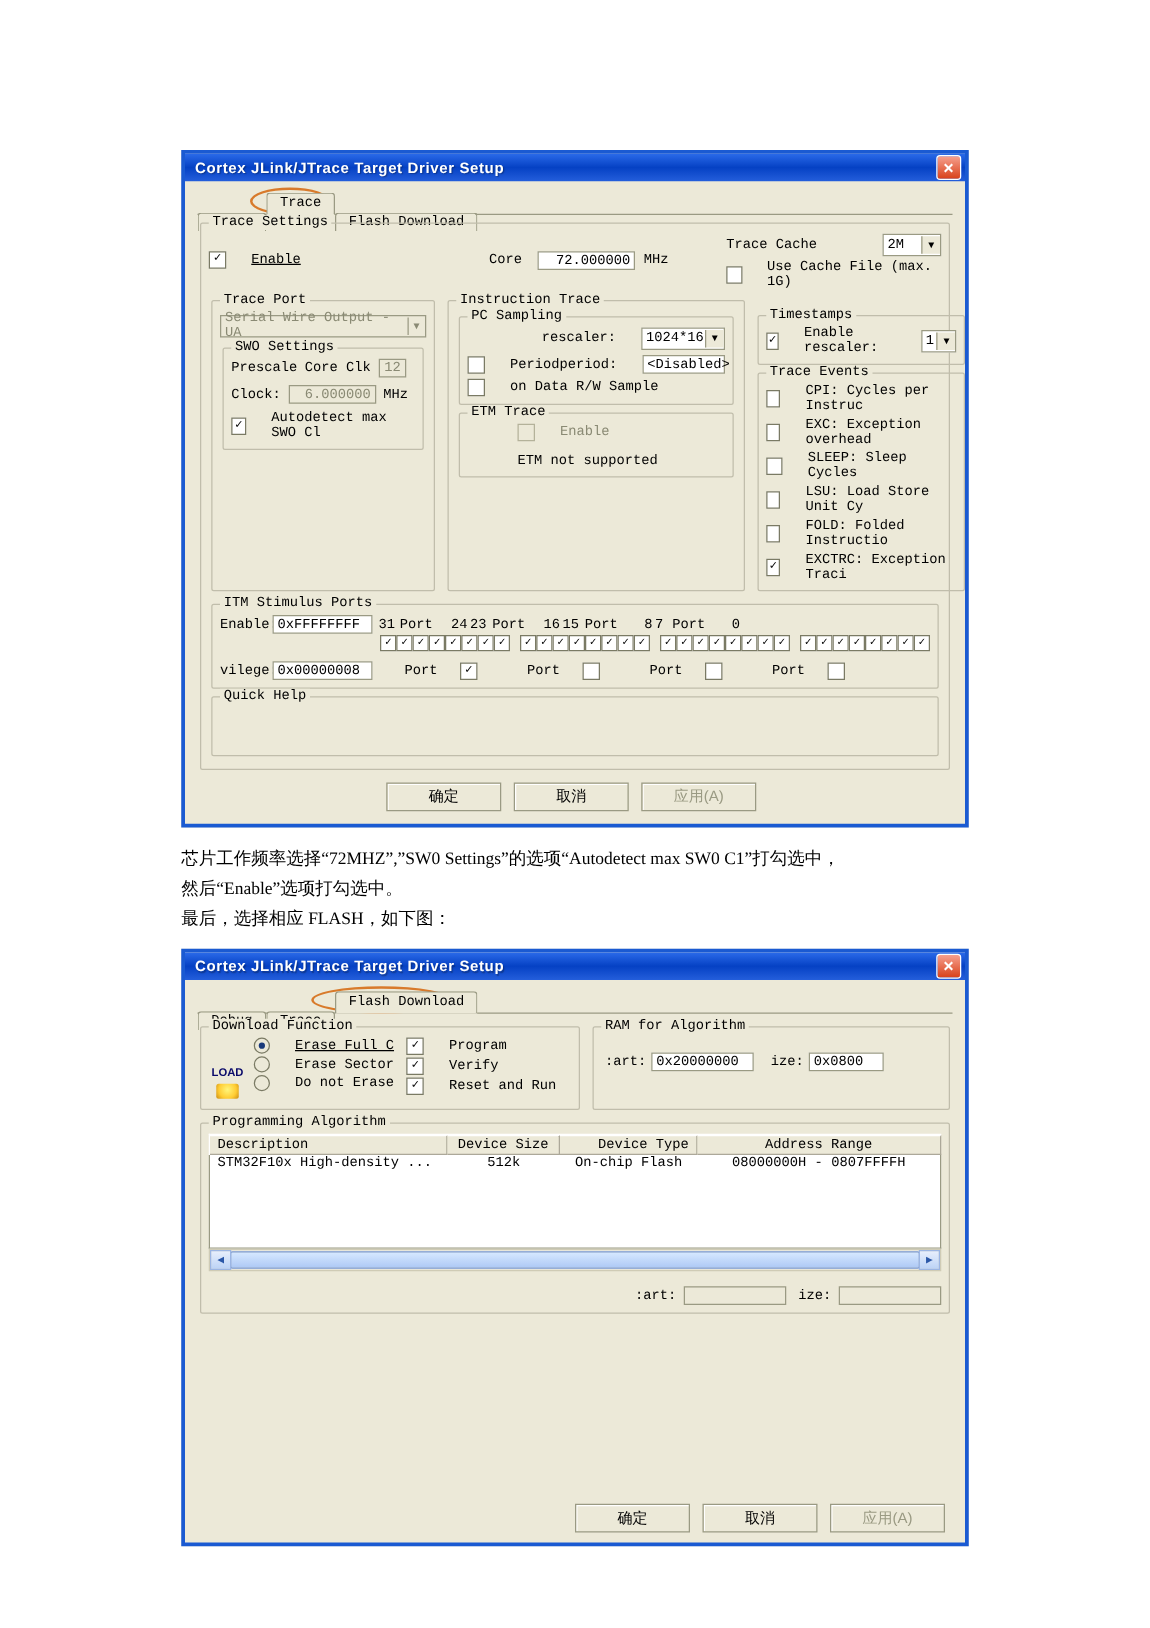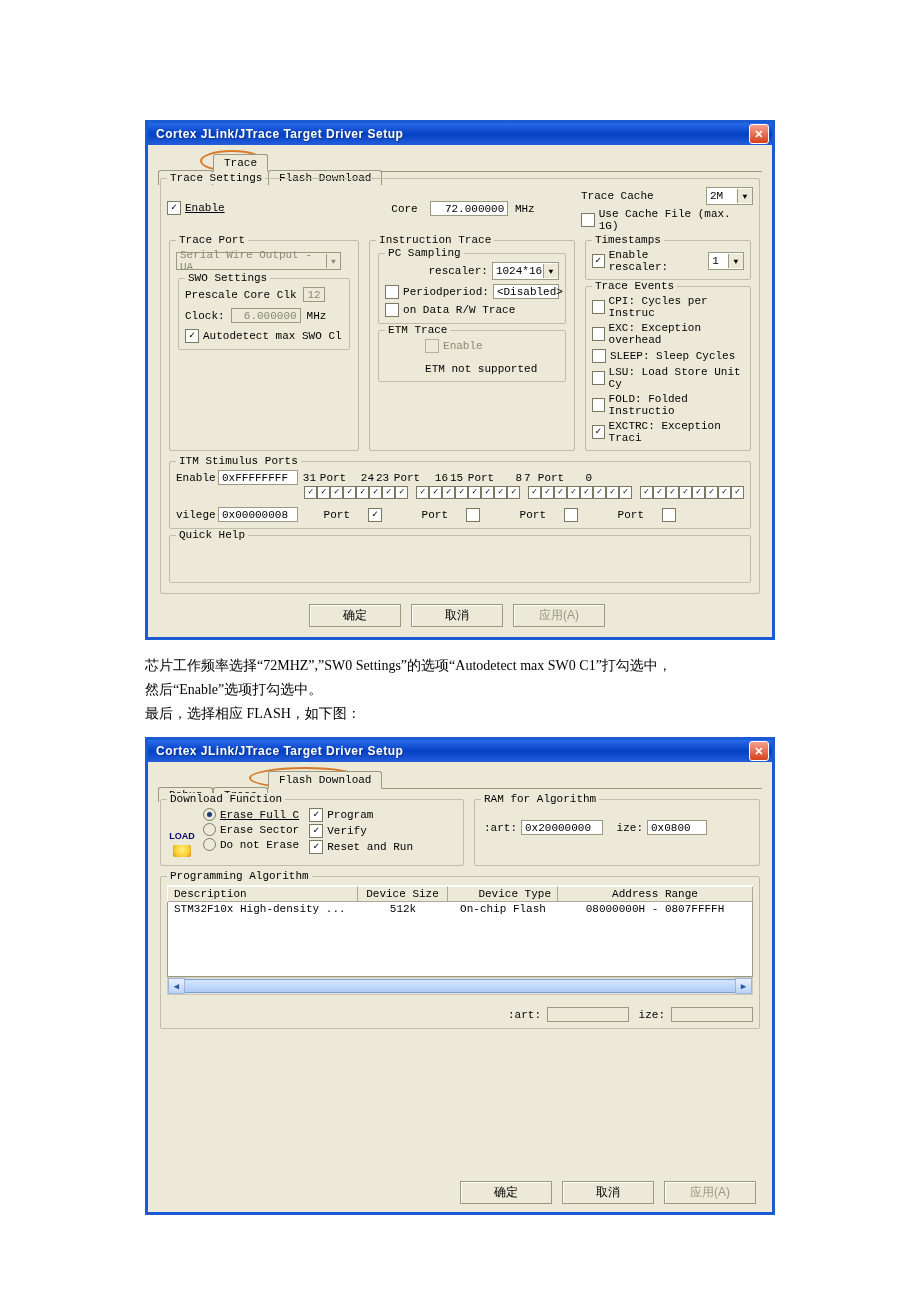--- a/index.html
+++ b/index.html
@@ -104,21 +104,21 @@
   }
   .group > .legend {
     position: absolute;
     top: -7px;
     left: 6px;
     background: #ece9d8;
     padding: 0 3px;
     font-family: "Courier New", monospace;
     font-size: 11px;
   }
-  .row { display: flex; align-items: center; gap: 4px; }
+  .row { display: flex; align-items: center; gap: 20px; }
   .chk {
     width: 12px; height: 12px;
     border: 1px solid #7a7a64;
     background: #fff;
     display: inline-flex;
     align-items: center;
     justify-content: center;
     font-size: 10px;
     line-height: 1;
     color: #000;
@@ -368,34 +368,34 @@
                     <span class="arrow">▼</span>
                 </span>
               </div>
               <div class="row" style="margin-top:4px;">
                 <span class="chk"></span>
                 <span>Periodperiod:</span>
                 <span class="txt" style="width:66px;">&lt;Disabled&gt;</span>
               </div>
               <div class="row" style="margin-top:4px;">
                 <span class="chk"></span>
-                <span>on Data R/W Trace</span>
+                <span>on Data R/W Sample</span>
               </div>
             </div>
             <div class="group" style="margin-top:6px;padding-left:46px;">
               <div class="legend">ETM Trace</div>
               <div class="row">
                 <span class="chk disabled"></span>
                 <span class="gray">Enable</span>
               </div>
               <div style="margin-top:10px;">ETM not supported</div>
             </div>
           </div>
 
-          <div style="width:172px;">
+          <div style="width:172px;margin-top:12px;">
             <div class="group">
               <div class="legend">Timestamps</div>
               <div class="row">
                 <span class="chk">✓</span>
                 <span>Enable rescaler:</span>
                 <span class="sel" style="width:34px;">
                   <span>1</span>
                     <span class="arrow">▼</span>
                 </span>
               </div>

